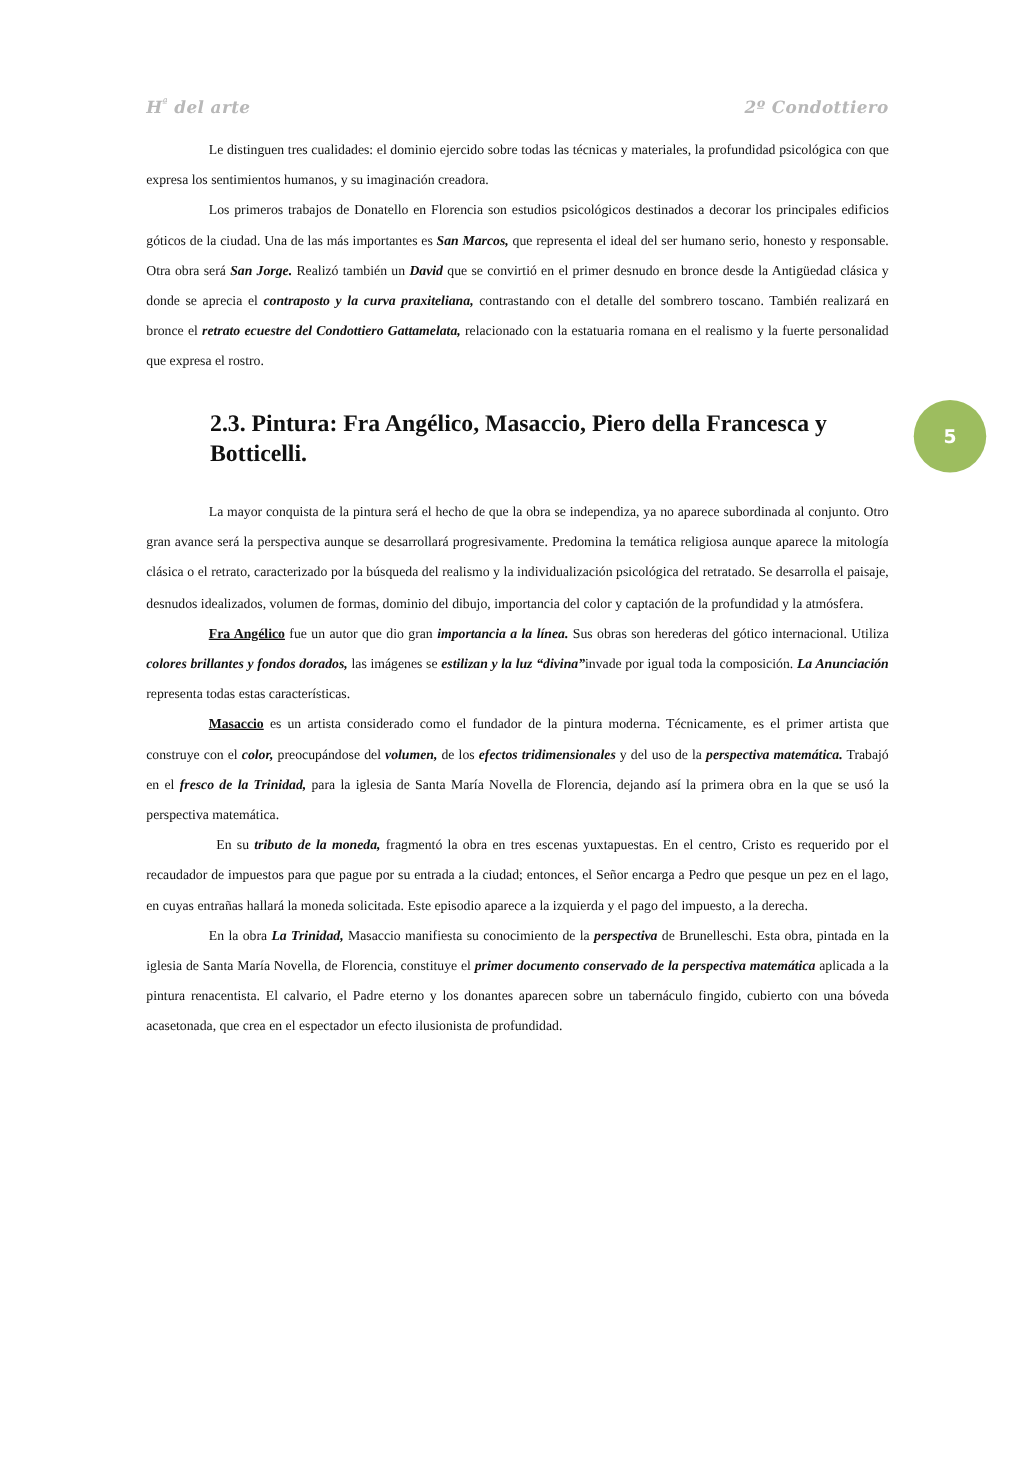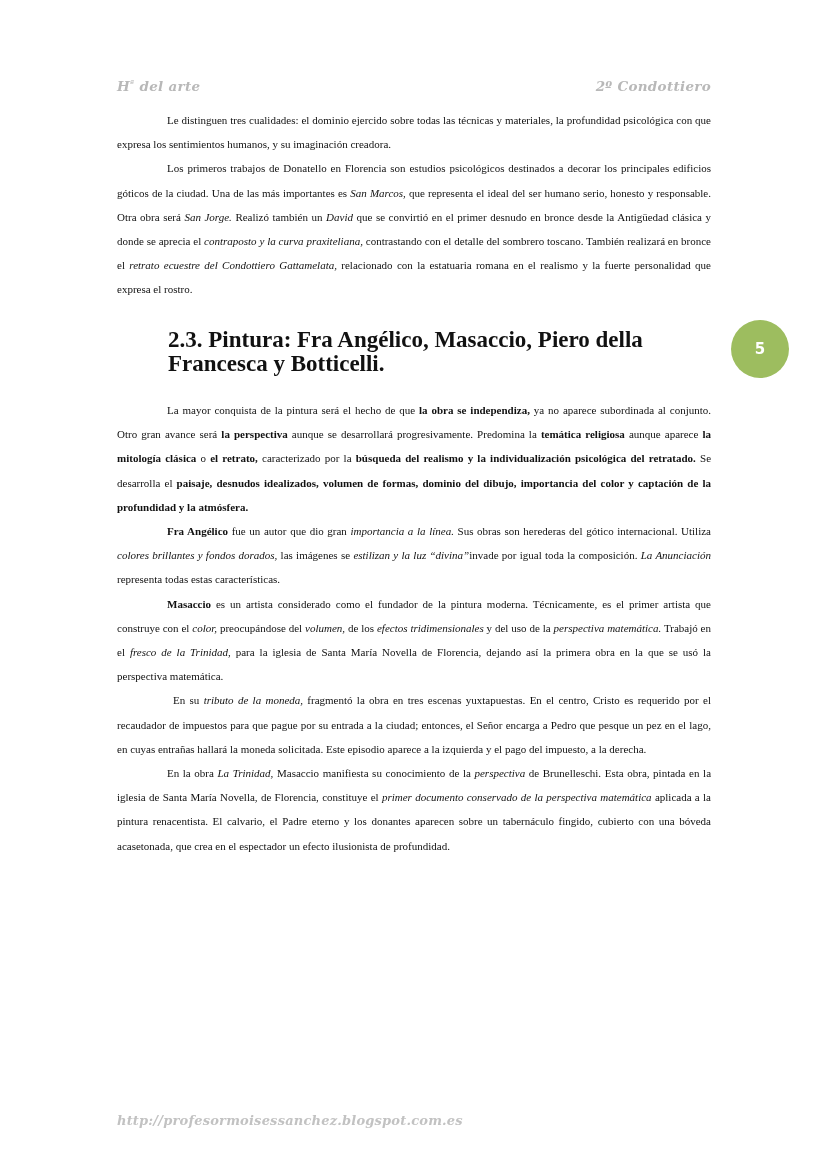--- a/index.html
+++ b/index.html
@@ -60,31 +60,31 @@
     line-height: 24.2px;
     text-indent: 50px;
     hyphens: none;
     -webkit-hyphens: none;
   }
   p.para.lead-space { text-indent: 56px; }
 
   h2.section-heading {
     margin: 0;
     padding: 26px 0 22px 51px;
-    font-size: 23px;
+    font-size: 19px;
     line-height: 24.2px;
     font-weight: bold;
     text-align: left;
     text-indent: 0;
   }
 
-  b, strong { font-weight: bold; }
-  i, em { font-style: italic; }
-  .bi { font-weight: normal; font-style: italic; }
-  .bu { font-weight: bold; }
+  b, strong { font-weight: normal; }
+  i, em { font-style: italic; font-weight: bold; }
+  .bi { font-weight: bold; font-style: italic; }
+  .bu { font-weight: bold; text-decoration: underline; }
 
   
   .page-bubble {
     position: absolute;
     left: 731px;
     top: 292px;
     width: 58px;
     height: 58px;
     border-radius: 50%;
     background: #9dbd5f;
@@ -139,15 +139,14 @@
     <p class="para"><span class="bu">Fra Angélico</span><span> fue un autor que dio gran </span><i>importancia a la línea.</i><span> Sus obras son herederas del gótico internacional. Utiliza </span><i>colores brillantes y fondos dorados,</i><span> las imágenes se </span><i>estilizan y la luz “divina”</i><span>invade por igual toda la composición. </span><span class="bi">La Anunciación</span><span> representa todas estas características.</span></p>
 
     <p class="para"><span class="bu">Masaccio</span><span> es un artista considerado como el fundador de la pintura moderna. Técnicamente, es el primer artista que construye con el </span><i>color,</i><span> preocupándose del </span><i>volumen,</i><span> de los </span><i>efectos tridimensionales</i><span> y del uso de la </span><i>perspectiva matemática.</i><span> Trabajó en el </span><span class="bi">fresco de la Trinidad,</span><span> para la iglesia de Santa María Novella de Florencia, dejando así la primera obra en la que se usó la perspectiva matemática.</span></p>
 
     <p class="para lead-space"><span>En su </span><span class="bi">tributo de la moneda,</span><span> fragmentó la obra en tres escenas yuxtapuestas. En el centro, Cristo es requerido por el recaudador de impuestos para que pague por su entrada a la ciudad; entonces, el Señor encarga a Pedro que pesque un pez en el lago, en cuyas entrañas hallará la moneda solicitada. Este episodio aparece a la izquierda y el pago del impuesto, a la derecha.</span></p>
 
     <p class="para"><span>En la obra </span><span class="bi">La Trinidad,</span><span> Masaccio manifiesta su conocimiento de la </span><i>perspectiva</i><span> de Brunelleschi. Esta obra, pintada en la iglesia de Santa María Novella, de Florencia, constituye el </span><i>primer documento conservado de la perspectiva matemática</i><span> aplicada a la pintura renacentista. El calvario, el Padre eterno y los donantes aparecen sobre un tabernáculo fingido, cubierto con una bóveda acasetonada, que crea en el espectador un efecto ilusionista de profundidad.</span></p>
 
   </div>
 
-  <div class="footer-url">http://profesormoisessanchez.blogspot.com.es</div>
 
 </div>
 
 </body></html>

